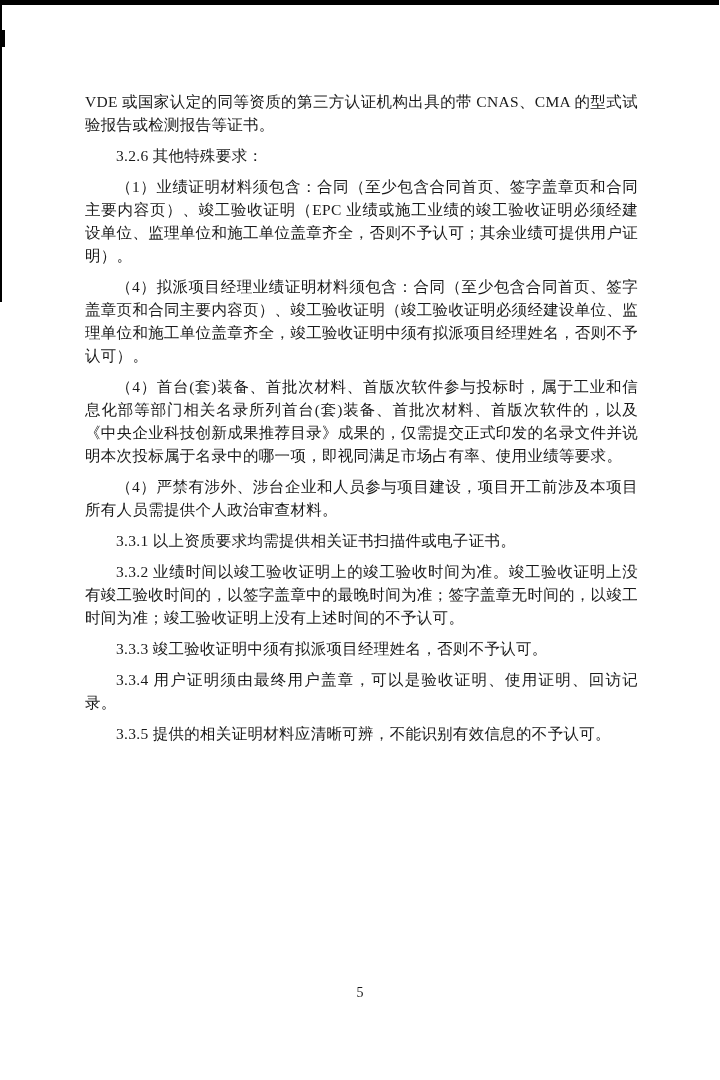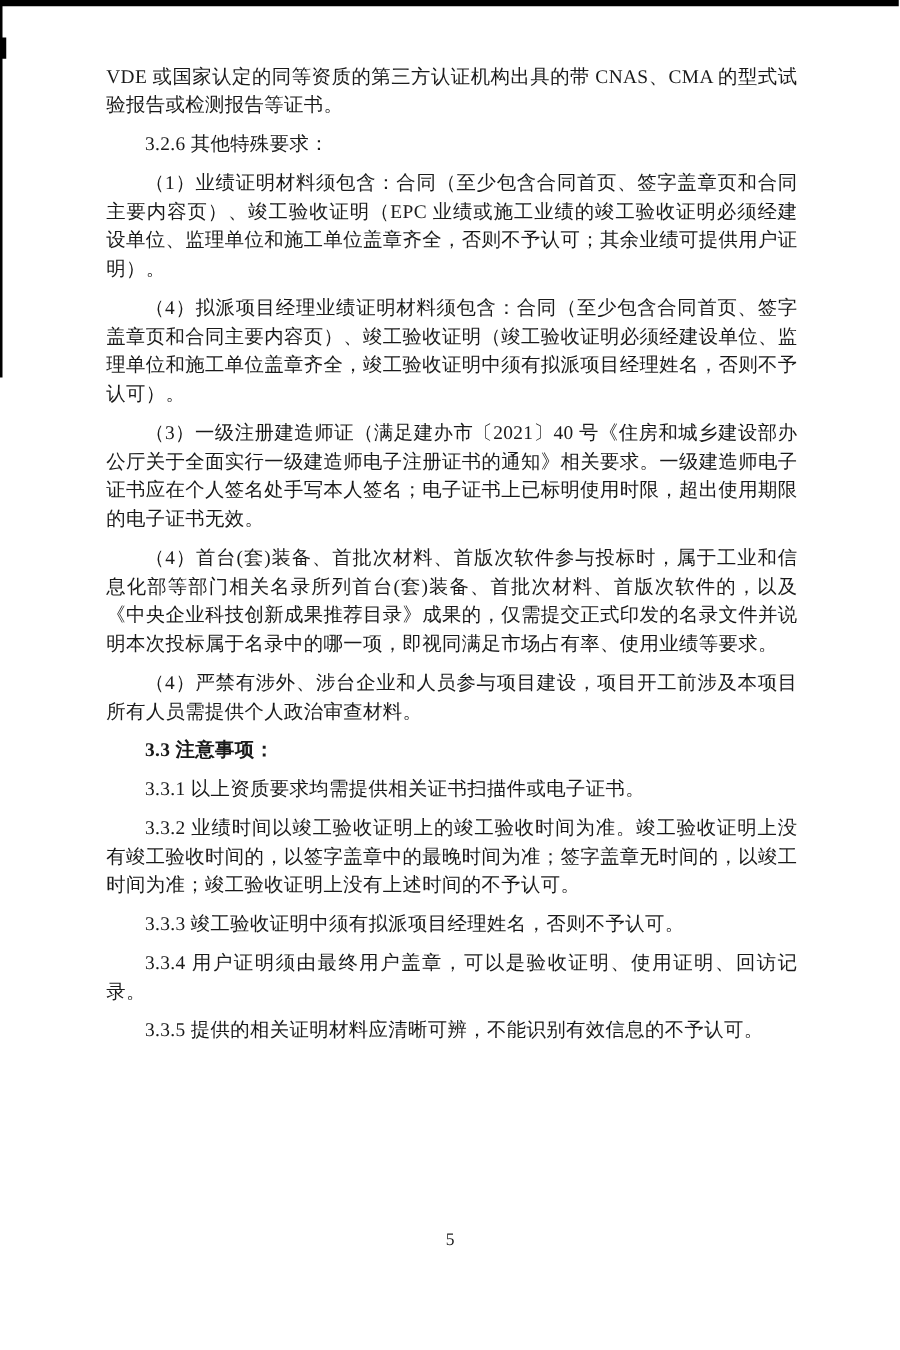--- a/index.html
+++ b/index.html
@@ -33,21 +33,21 @@
     top: 30px; left: 0;
     width: 5px; height: 17px;
     background: #000000;
   }
   
   .content {
     position: absolute;
     top: 0;
     left: 85px;
     width: 553px;
-    padding-top: 50px;
+    padding-top: 90px;
     font-size: 15.5px;
     line-height: 23px;
     text-align: justify;
     text-justify: inter-ideograph;
     letter-spacing: 0.3px;
   }
   .para {
     margin: 0 0 8px 0;
   }
   .indent {
@@ -74,24 +74,22 @@
 
   <div class="scan-edge-top"></div>
   <div class="scan-edge-left"></div>
   <div class="scan-blob-left"></div>
 
   <div class="content">
     <p class="para">VDE 或国家认定的同等资质的第三方认证机构出具的带 CNAS、CMA 的型式试验报告或检测报告等证书。</p>
     <p class="para indent">3.2.6 其他特殊要求：</p>
     <p class="para indent">（1）业绩证明材料须包含：合同（至少包含合同首页、签字盖章页和合同主要内容页）、竣工验收证明（EPC 业绩或施工业绩的竣工验收证明必须经建设单位、监理单位和施工单位盖章齐全，否则不予认可；其余业绩可提供用户证明）。</p>
     <p class="para indent">（4）拟派项目经理业绩证明材料须包含：合同（至少包含合同首页、签字盖章页和合同主要内容页）、竣工验收证明（竣工验收证明必须经建设单位、监理单位和施工单位盖章齐全，竣工验收证明中须有拟派项目经理姓名，否则不予认可）。</p>
-    <p class="para indent">（3）一级注册建造师证（满足建办市〔2021〕40 号《住房和城乡建设部办公厅关于全面实行一级建造师电子注册证书的通知》相关要求。一级建造师电子证书应在个人签名处手写本人签名；电子证书上已标明使用时限，超出使用期限的电子证书无效。</p>
     <p class="para indent">（4）首台(套)装备、首批次材料、首版次软件参与投标时，属于工业和信息化部等部门相关名录所列首台(套)装备、首批次材料、首版次软件的，以及《中央企业科技创新成果推荐目录》成果的，仅需提交正式印发的名录文件并说明本次投标属于名录中的哪一项，即视同满足市场占有率、使用业绩等要求。</p>
     <p class="para indent">（4）严禁有涉外、涉台企业和人员参与项目建设，项目开工前涉及本项目所有人员需提供个人政治审查材料。</p>
-    <p class="para indent bold">3.3 注意事项：</p>
     <p class="para indent">3.3.1 以上资质要求均需提供相关证书扫描件或电子证书。</p>
     <p class="para indent">3.3.2 业绩时间以竣工验收证明上的竣工验收时间为准。竣工验收证明上没有竣工验收时间的，以签字盖章中的最晚时间为准；签字盖章无时间的，以竣工时间为准；竣工验收证明上没有上述时间的不予认可。</p>
     <p class="para indent">3.3.3 竣工验收证明中须有拟派项目经理姓名，否则不予认可。</p>
     <p class="para indent">3.3.4 用户证明须由最终用户盖章，可以是验收证明、使用证明、回访记录。</p>
     <p class="para indent">3.3.5 提供的相关证明材料应清晰可辨，不能识别有效信息的不予认可。</p>
   </div>
 
   <div class="page-number">5</div>
 
 </div>

